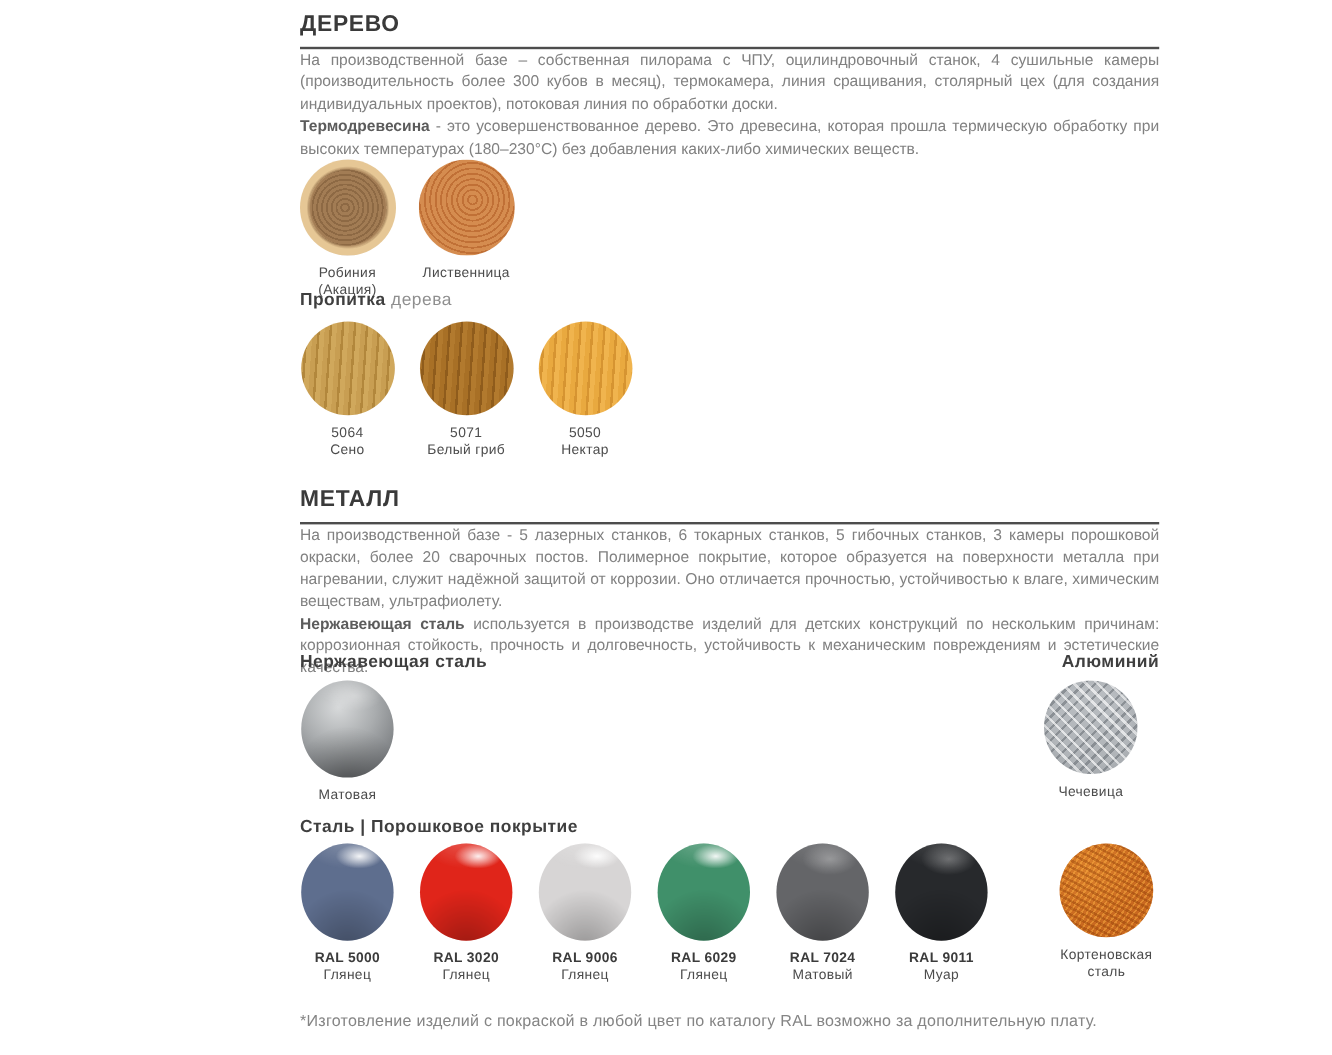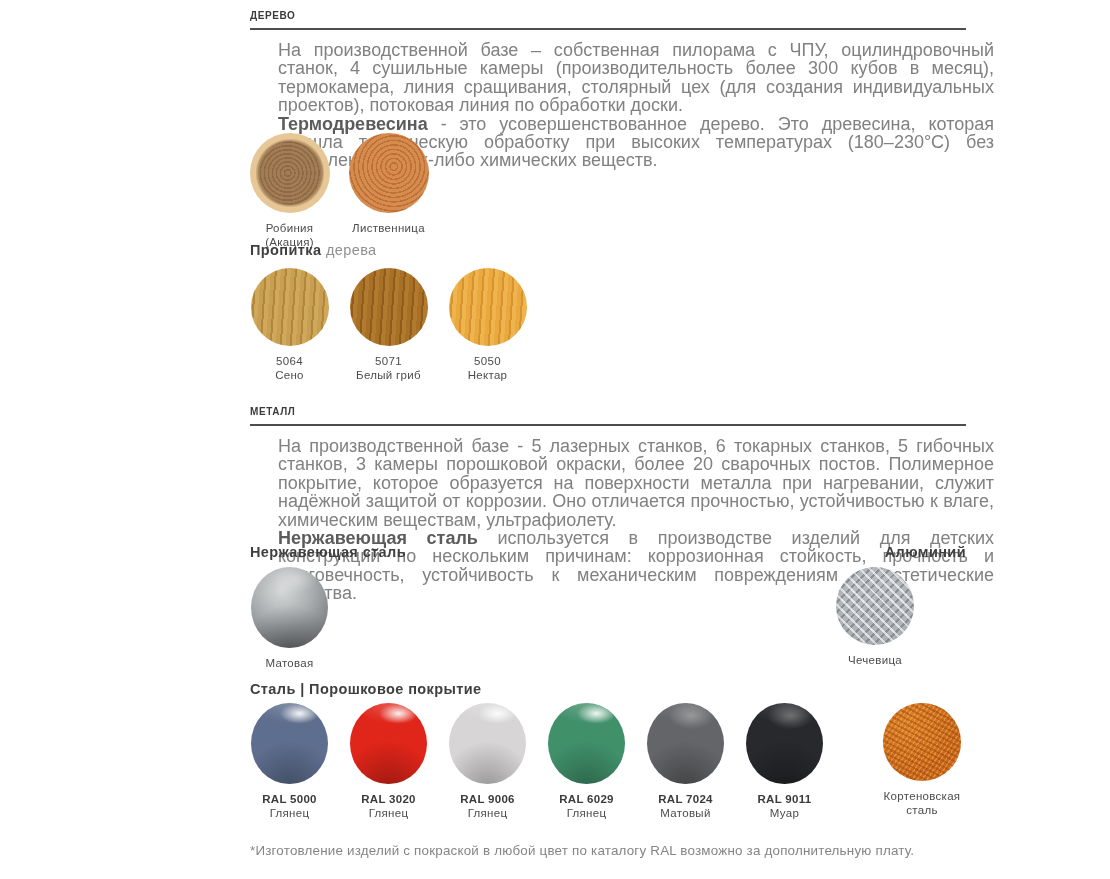--- a/index.html
+++ b/index.html
@@ -4,33 +4,33 @@
 <style>
   * { margin:0; padding:0; box-sizing:border-box; }
   html,body { background:#ffffff; }
   .page {
     position:relative; width:1110px; height:879px; background:#fff;
     font-family:"Liberation Sans", sans-serif; overflow:hidden;
   }
   
   .sec-head {
     position:absolute; left:250px; width:716px;
-    font-size:10px; font-weight:bold; letter-spacing:.6px; color:#3a3a3a;
+    font-size:19px; font-weight:bold; letter-spacing:.6px; color:#3a3a3a;
     padding-bottom:7px; border-bottom:2px solid #4d4d4d;
   }
   .sub-head {
     position:absolute; left:250px; width:716px;
     font-size:14.5px; letter-spacing:.4px; color:#3f3f3f; font-weight:600;
   }
   .sub-head .light { color:#8f8f8f; font-weight:400; }
   .dual-head { display:flex; justify-content:space-between; }
   
   .body-text {
     position:absolute; left:250px; width:716px;
-    font-size:18px; line-height:18.4px; color:#818181; text-align:justify;margin-left:28px;
+    font-size:13px; line-height:18.4px; color:#818181; text-align:justify;
   }
   .body-text b { color:#5c5c5c; font-weight:bold; }
   
   .row { position:absolute; left:240px; display:flex; }
   .cell { width:99px; display:flex; flex-direction:column; align-items:center; }
   .cell-abs { position:absolute; width:98px; display:flex; flex-direction:column; align-items:center; }
   .lbl {
     margin-top:8px; text-align:center; font-size:11.5px; line-height:14px;
     color:#4c4c4c; letter-spacing:.3px;
   }
@@ -171,21 +171,21 @@
     <span>Алюминий</span>
   </div>
 
   <div class="row" style="top:567px;">
     <div class="cell">
       <div class="sphere matte-finish tex-matte-steel"></div>
       <div class="lbl">Матовая</div>
     </div>
   </div>
 
-  <div class="cell-abs" style="left:826px; top:567px;">
+  <div class="cell-abs" style="left:860px; top:567px;">
     <div class="circle sm tex-diamond"></div>
     <div class="lbl">Чечевица</div>
   </div>
 
   <div class="sub-head" style="top:681px;">Сталь | Порошковое покрытие</div>
 
   <div class="row" style="top:703px;">
     <div class="cell">
       <div class="sphere" style="background-color: rgb(94, 110, 142);"></div>
       <div class="lbl">

